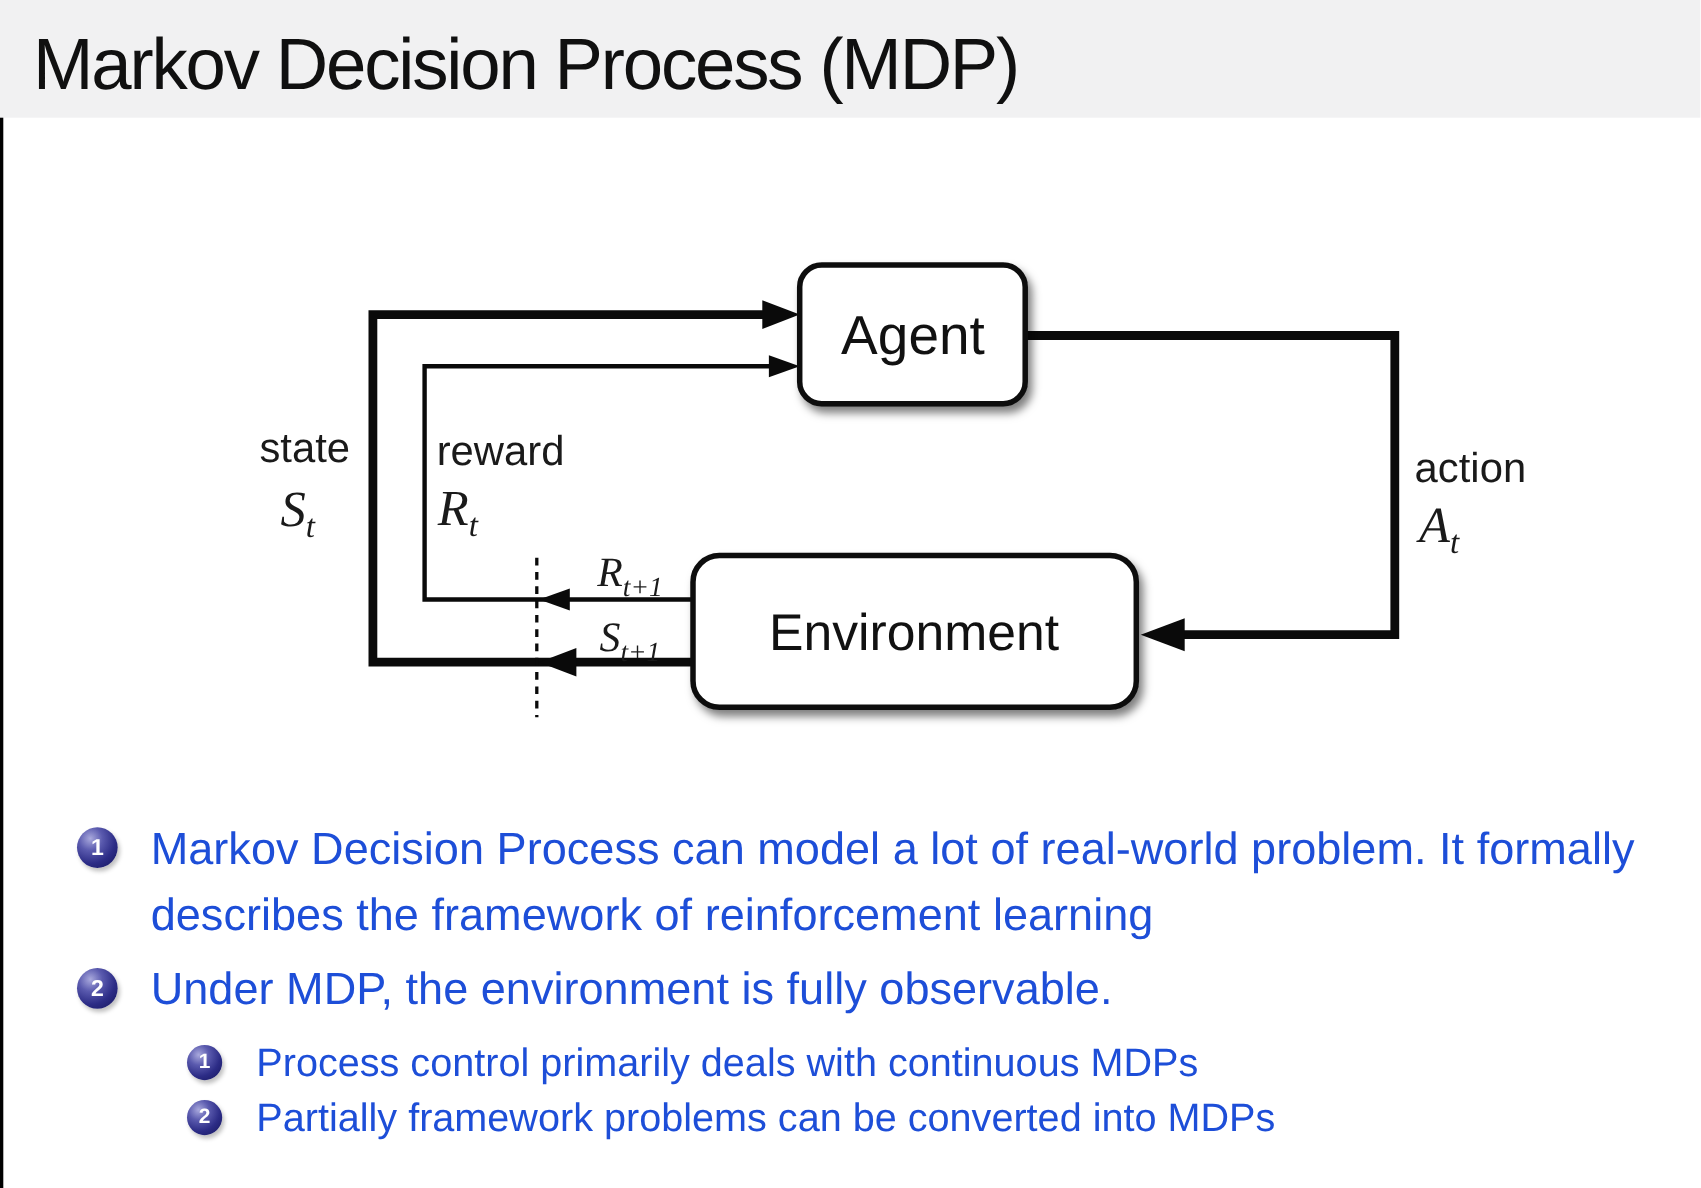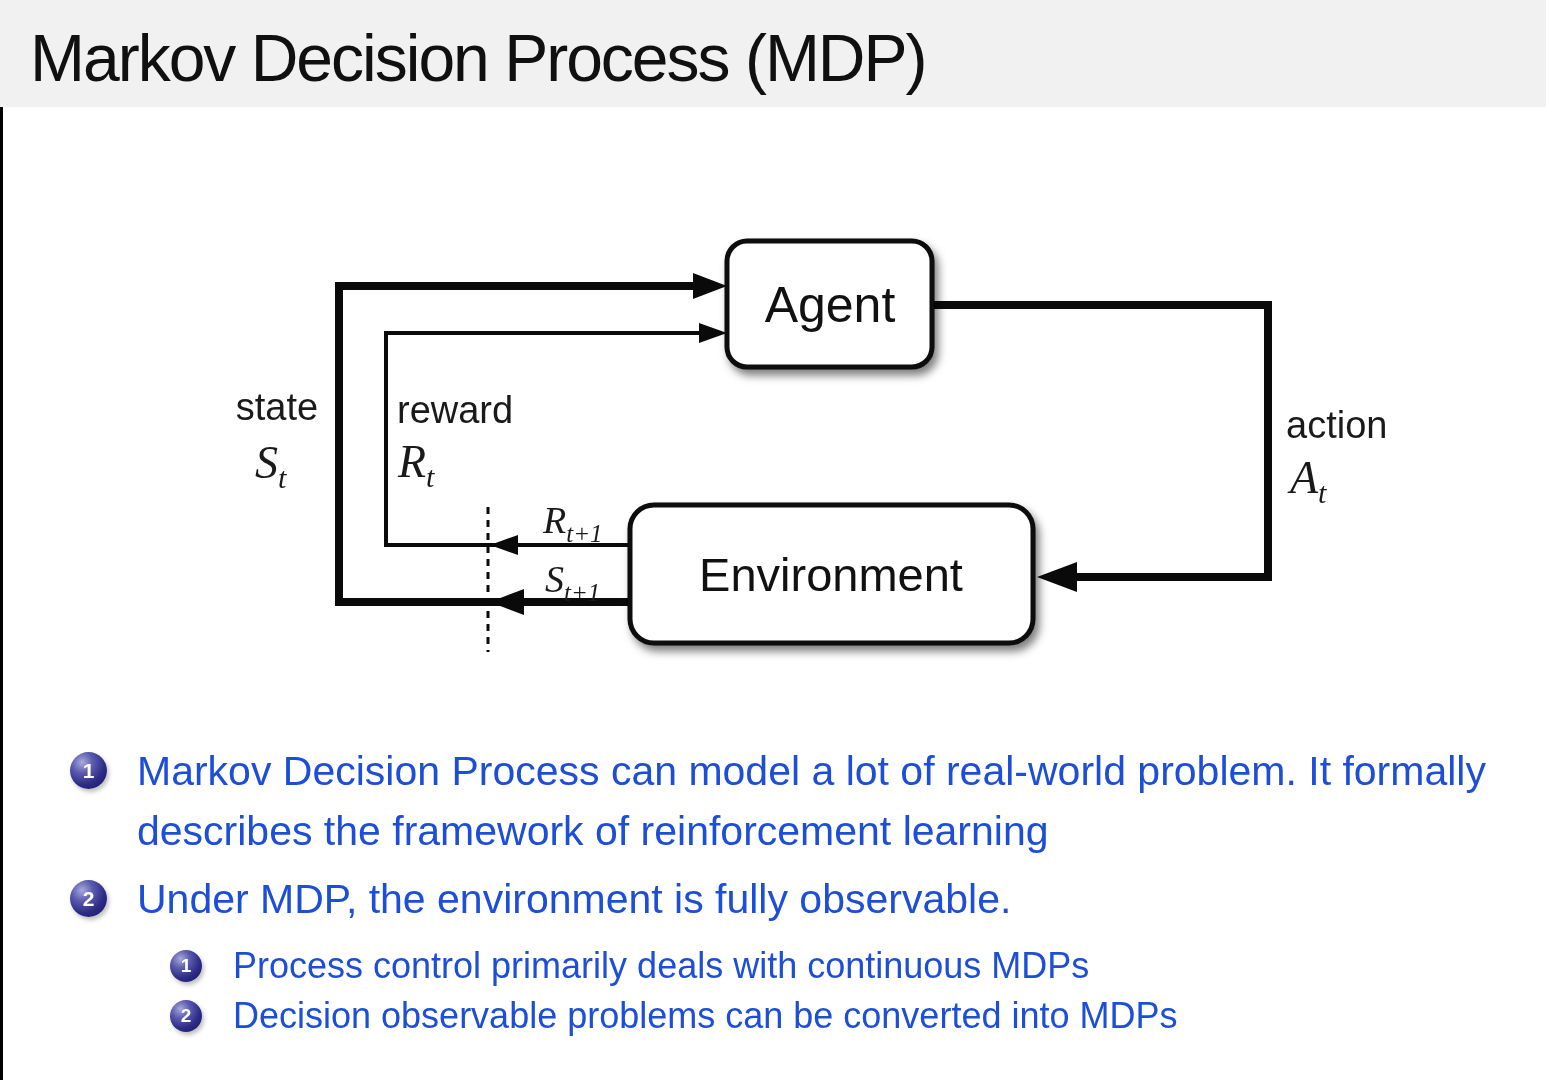--- a/index.html
+++ b/index.html
@@ -145,16 +145,16 @@
     <span class="ball">
       <span>1</span>
     </span>
     <span class="bullet-text">Process control primarily deals with continuous MDPs</span>
   </div>
 
   <div class="bullet-row lvl2">
     <span class="ball">
       <span>2</span>
     </span>
-    <span class="bullet-text">Decision observable problems can be converted into MDPs</span>
+    <span class="bullet-text">Partially framework problems can be converted into MDPs</span>
   </div>
 
 </section>
 
 </body></html>

